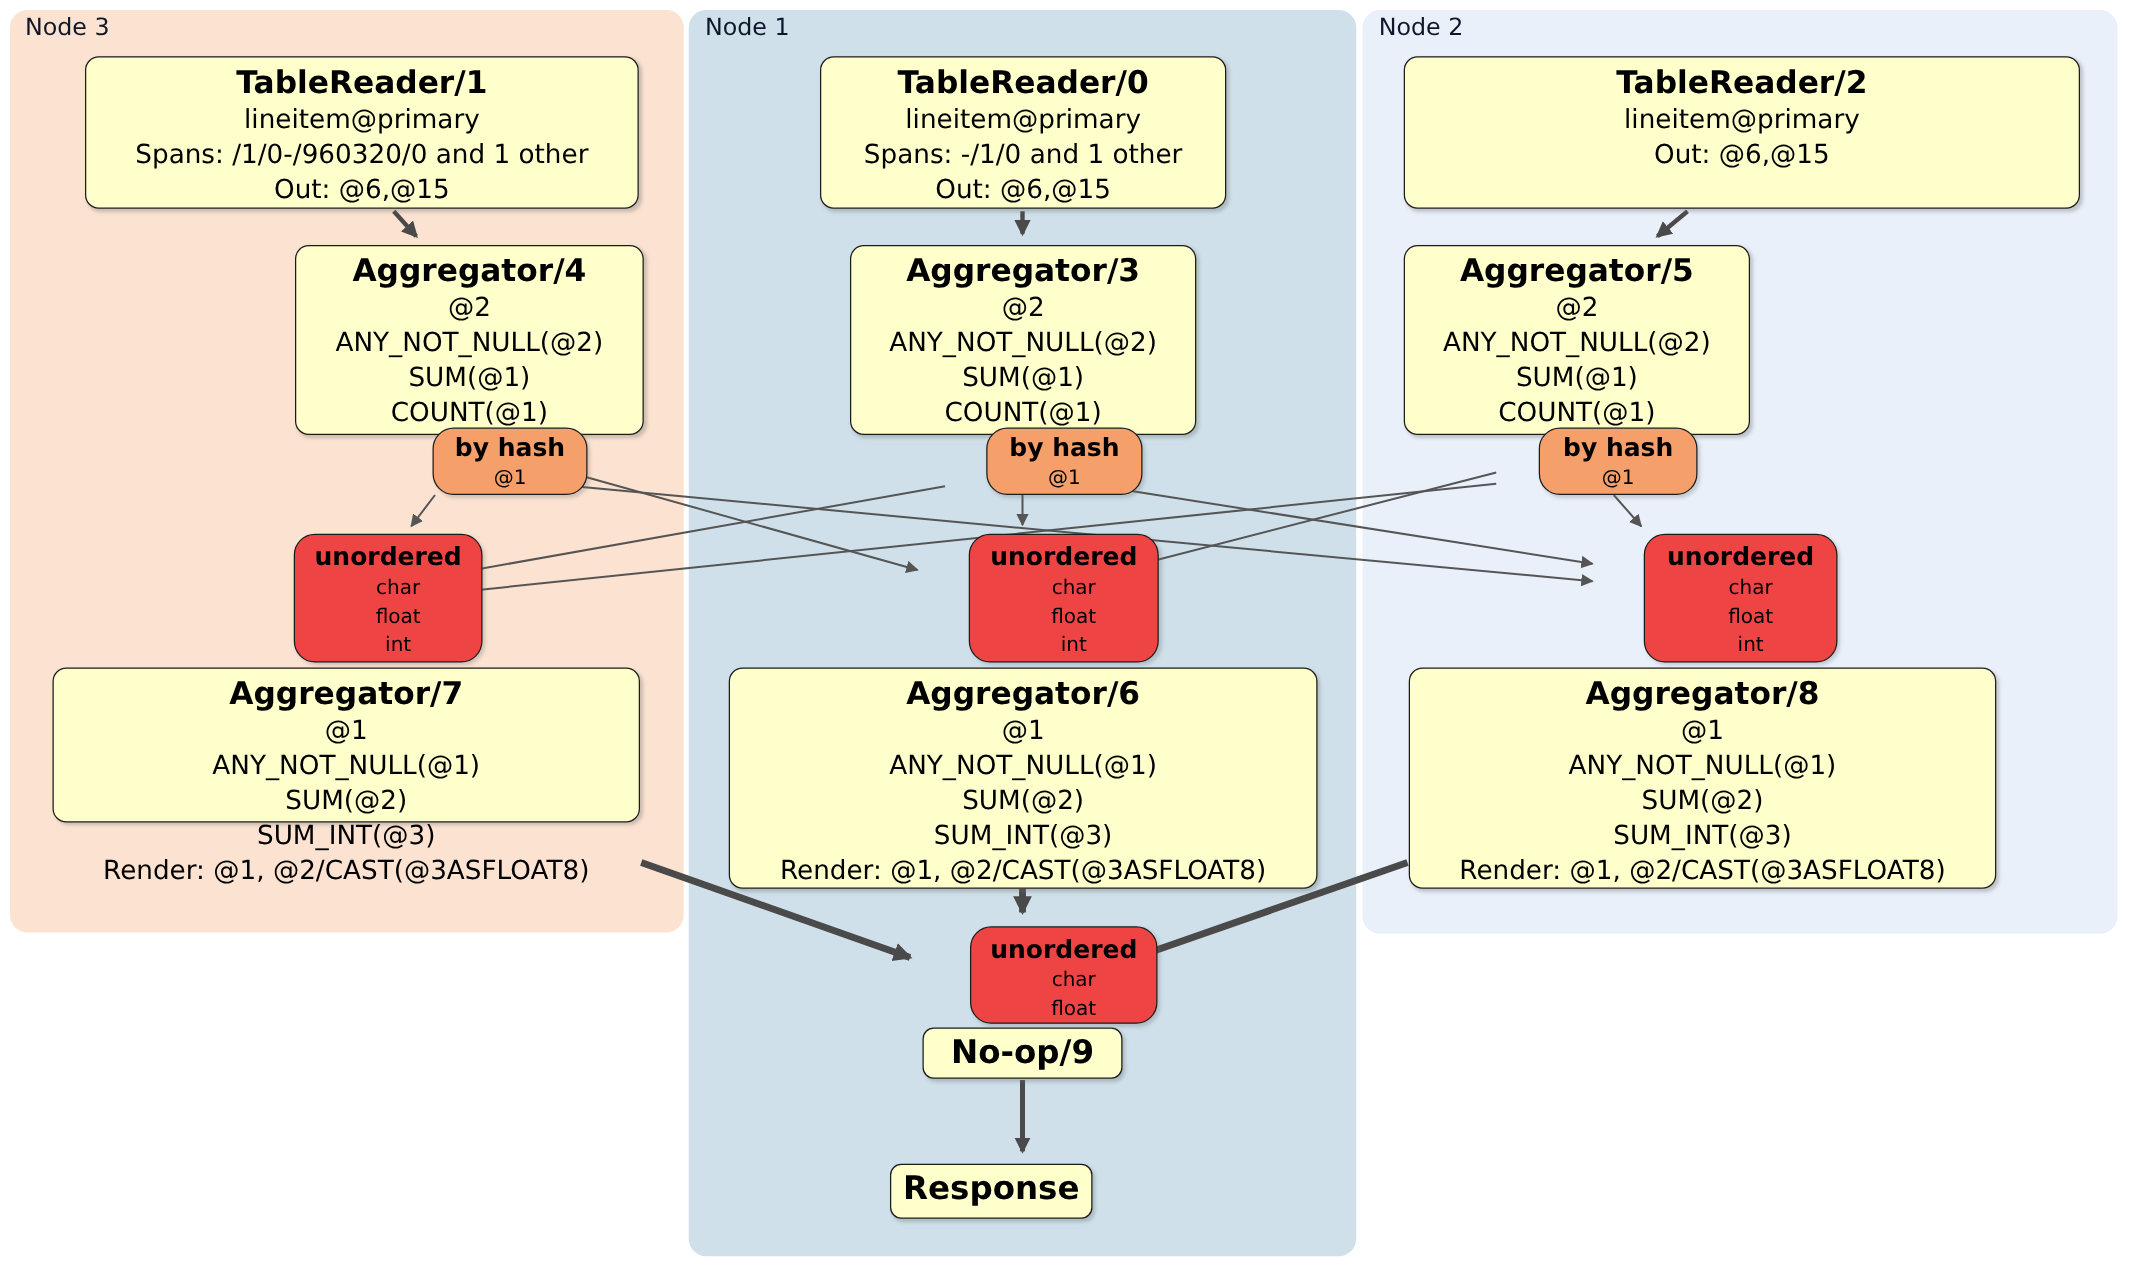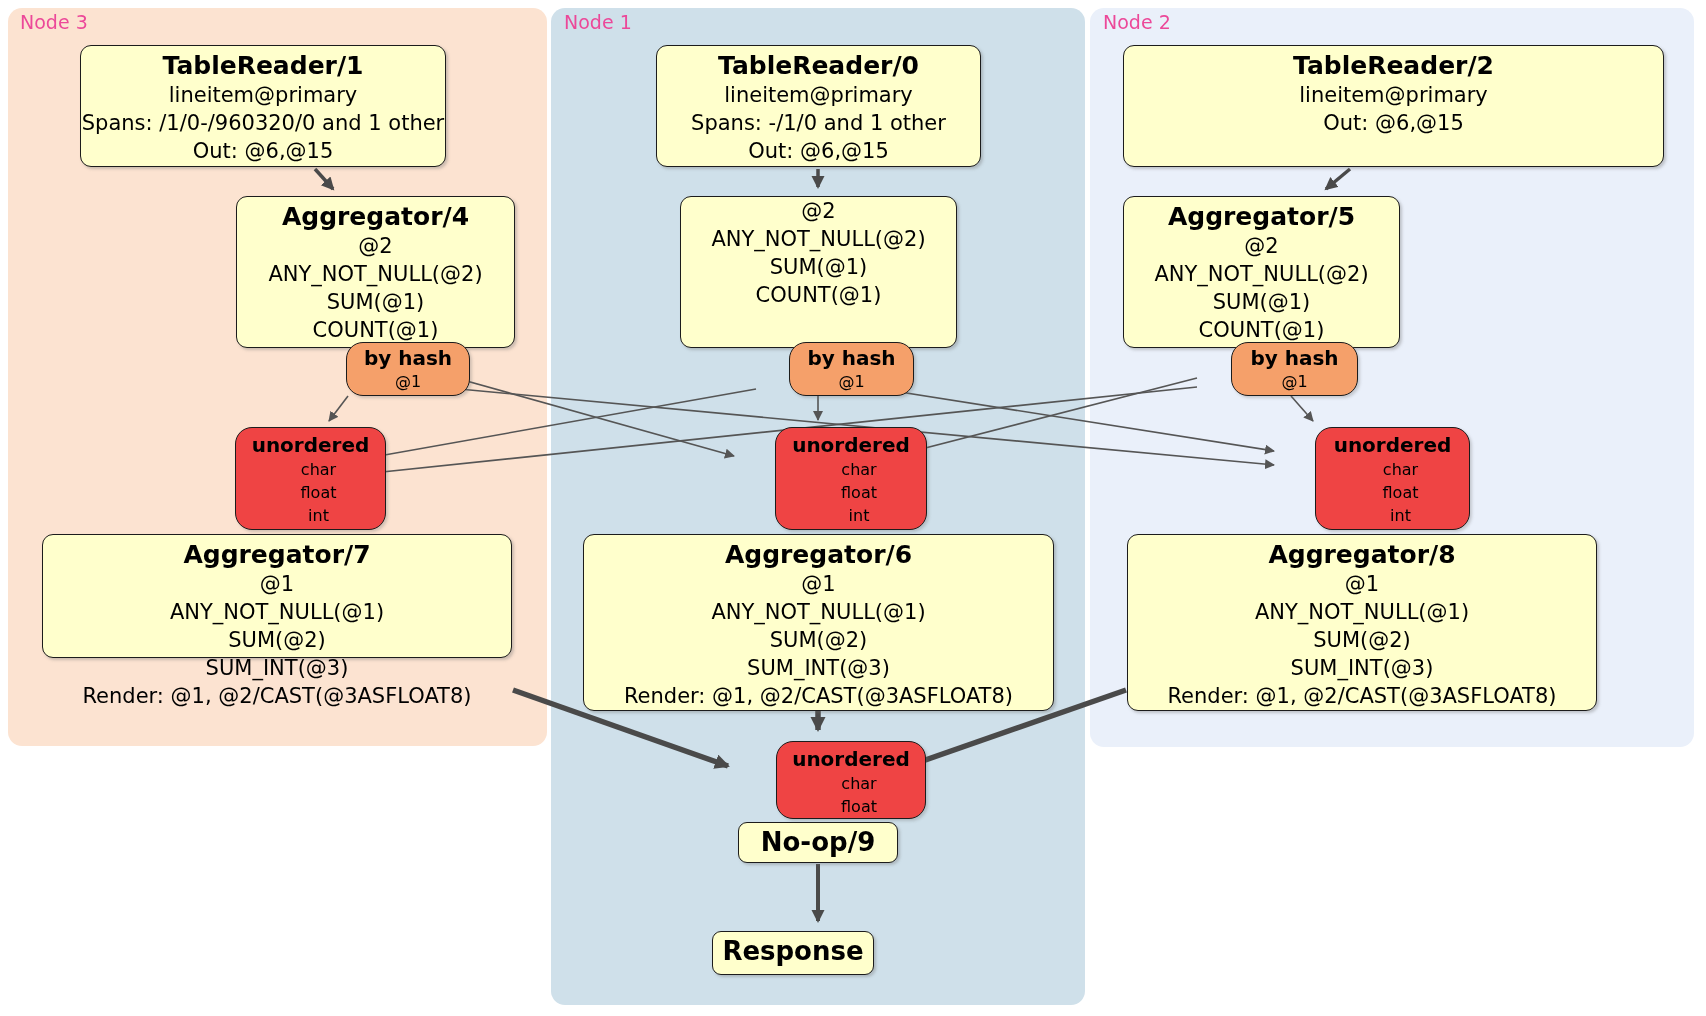--- a/index.html
+++ b/index.html
@@ -1,21 +1,21 @@
 <!DOCTYPE html>
 <html><head>
 <meta charset="utf-8">
 <style>
   html,body{margin:0;padding:0;background:#ffffff;}
   body{
     width:1706px;height:1016px;position:relative;overflow:hidden;
     font-family:"DejaVu Sans","Liberation Sans",sans-serif;color:#000;
   }
   .region{position:absolute;border-radius:14px;z-index:0;}
-  .region-label{position:absolute;font-size:19px;color:#ec4899;z-index:4;}
+  .region-label{position:absolute;font-size:19px;color:#0f172a;z-index:4;}
   #edges{position:absolute;left:0;top:0;z-index:1;}
   .box{position:absolute;box-sizing:border-box;text-align:center;
        border:1.6px solid #1c1c1c;background:#ffffcc;border-radius:11px;
        z-index:2;box-shadow:2px 2px 3px rgba(110,110,110,0.35);}
   .pill{position:absolute;box-sizing:border-box;text-align:center;
        border:1.6px solid #1c1c1c;border-radius:17px;z-index:3;
        box-shadow:2px 2px 3px rgba(110,110,110,0.3);margin-left:33px;}
   .pill.hash{background:#f5a06a;}
   .pill.sync{background:#ef4444;}
   .btitle{font-weight:bold;font-size:25px;line-height:30px;padding-top:5px;}
@@ -64,21 +64,21 @@
   <path d="M1197,378 L902,454" stroke="#555555" stroke-width="1.6" fill="none" marker-end="url(#arr-thin)"></path>
   <path d="M1291,396 L1313,421" stroke="#555555" stroke-width="1.6" fill="none" marker-end="url(#arr-thin)"></path>
 
   <path d="M513,690 L728,766" stroke="#4a4a4a" stroke-width="5.5" fill="none" marker-end="url(#arr-thick)"></path>
   <path d="M818,711 L818,730" stroke="#4a4a4a" stroke-width="5.5" fill="none" marker-end="url(#arr-thick)"></path>
   <path d="M1126,690 L908,766" stroke="#4a4a4a" stroke-width="5.5" fill="none" marker-end="url(#arr-thick)"></path>
 
   <path d="M818,864 L818,921" stroke="#4a4a4a" stroke-width="4" fill="none" marker-end="url(#arr-med)"></path>
 </svg>
 
-<div class="box" style="left:80px;top:45px;width:366px;height:122px;">
+<div class="box" style="left:68px;top:45px;width:443px;height:122px;">
   <div class="btitle">TableReader/1</div>
   <div class="bline">lineitem@primary</div>
   <div class="bline">Spans: /1/0-/960320/0 and 1 other</div>
   <div class="bline">Out: @6,@15</div>
 </div>
 
 <div class="box" style="left:236px;top:196px;width:279px;height:152px;">
   <div class="btitle">Aggregator/4</div>
   <div class="bline">@2</div>
   <div class="bline">ANY_NOT_NULL(@2)</div>
@@ -108,20 +108,21 @@
 </div>
 
 <div class="box" style="left:656px;top:45px;width:325px;height:122px;">
   <div class="btitle">TableReader/0</div>
   <div class="bline">lineitem@primary</div>
   <div class="bline">Spans: -/1/0 and 1 other</div>
   <div class="bline">Out: @6,@15</div>
 </div>
 
 <div class="box" style="left:680px;top:196px;width:277px;height:152px;">
+  <div class="btitle">Aggregator/3</div>
   <div class="bline">@2</div>
   <div class="bline">ANY_NOT_NULL(@2)</div>
   <div class="bline">SUM(@1)</div>
   <div class="bline">COUNT(@1)</div>
 </div>
 
 <div class="pill hash" style="left:756px;top:342px;width:125px;height:54px;">
   <div class="ptitle">by hash</div>
   <div class="pline">@1</div>
 </div>

